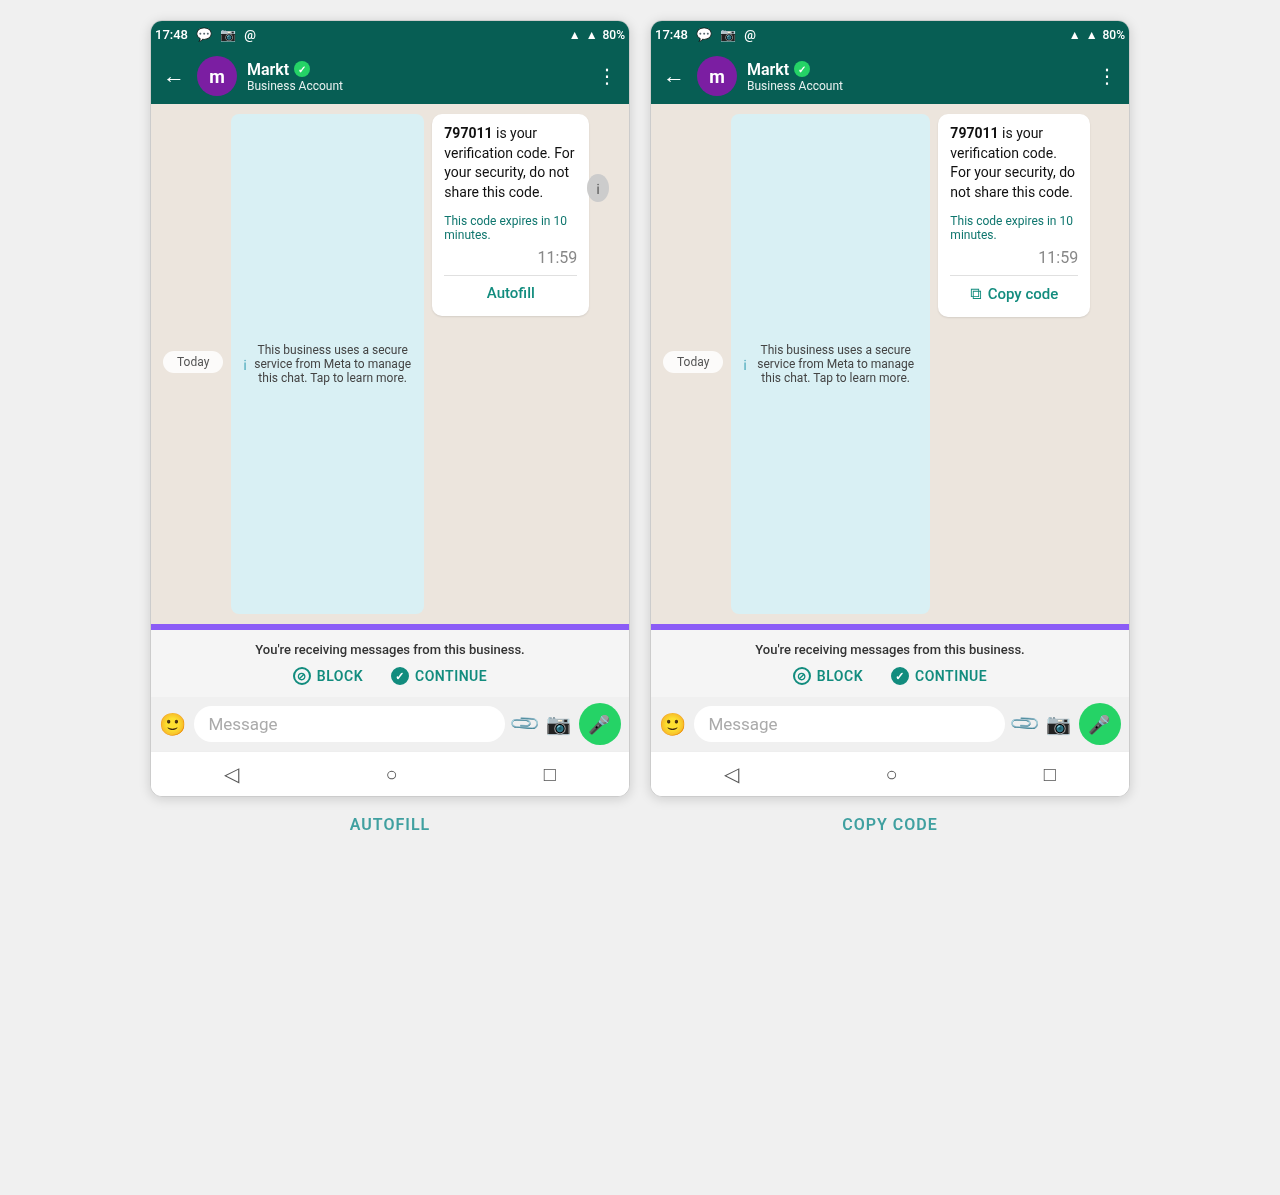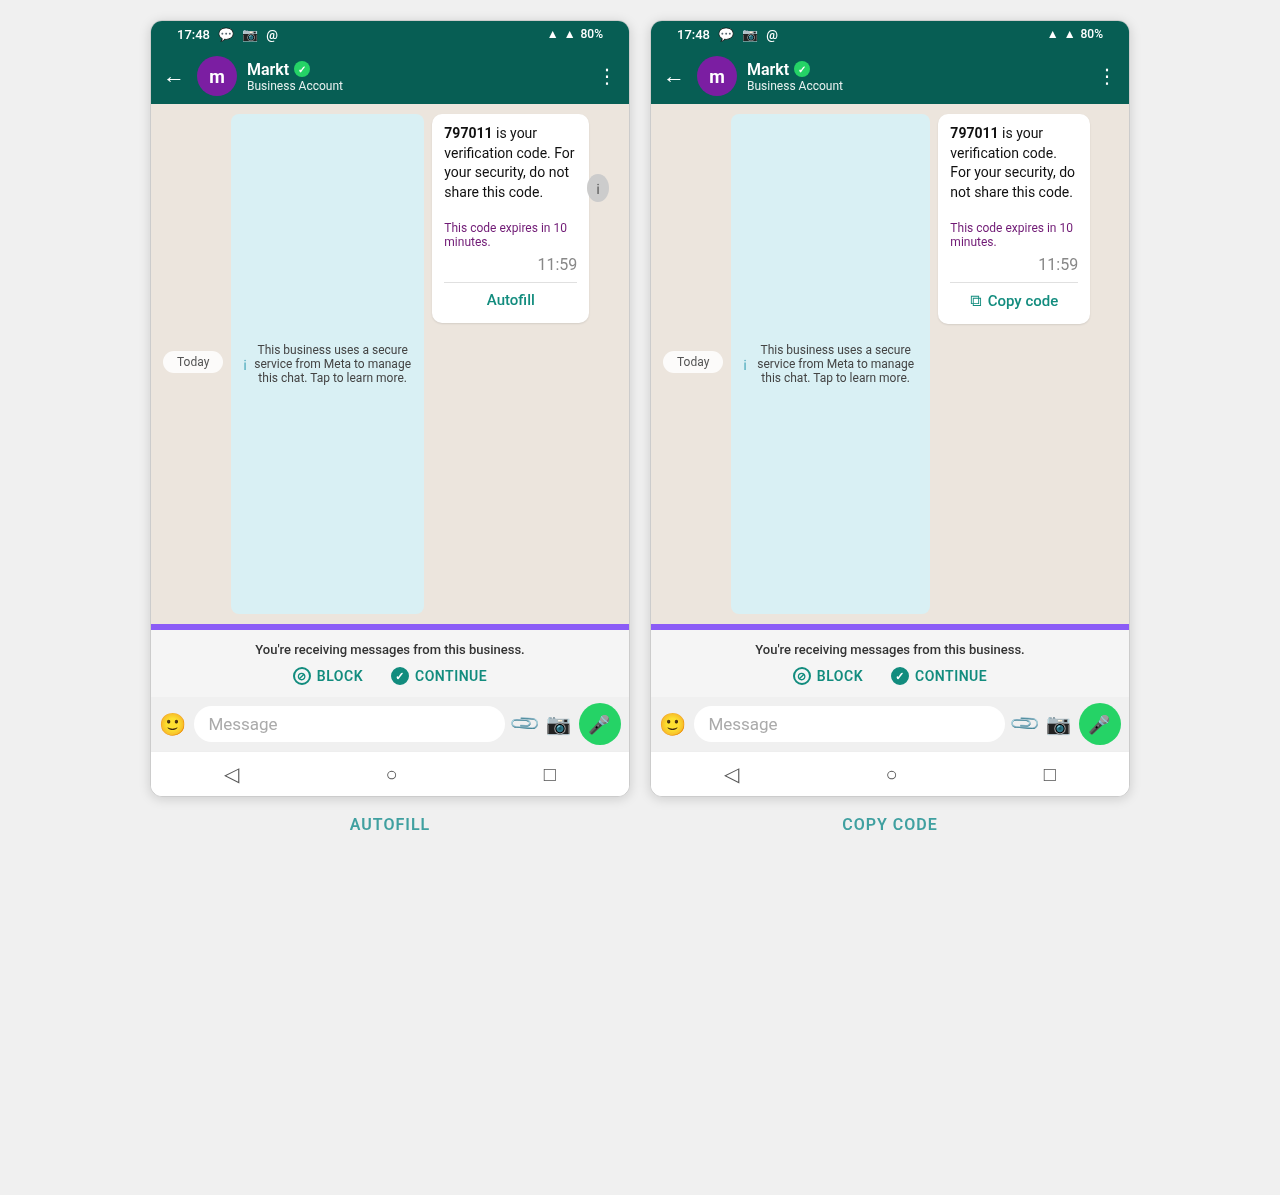--- a/index.html
+++ b/index.html
@@ -45,22 +45,22 @@
       overflow: hidden;
       box-shadow: 0 2px 12px rgba(0,0,0,0.15);
       border: 1px solid #ccc;
     }
     
     .status-bar {
       background: #075E54;
       color: #fff;
       display: flex;
       justify-content: space-between;
-      align-items: flex-start;
-      padding: 6px 26px;
+      align-items: flex-end;
+      padding: 6px 4px;
       font-size: 13px;
       font-weight: 500;
     }
     .status-left { display: flex; gap: 8px; align-items: center; }
     .status-right { display: flex; gap: 5px; align-items: center; font-size: 12px; }
     
     .chat-header {
       background: #075E54;
       color: #fff;
       display: flex;
@@ -147,22 +147,22 @@
       box-shadow: 0 1px 2px rgba(0,0,0,0.1);
     }
     .message-text {
       font-size: 14px;
       color: #111;
       line-height: 1.4;
     }
     .message-text strong { font-weight: 700; }
     .message-subtext {
       font-size: 12px;
-      color: #701a75;
-      margin-top: 19px;
+      color: #0f766e;
+      margin-top: 12px;
     }
     .message-time {
       font-size: 16px;
       color: #888;
       text-align: right;
       margin-top: 6px;
     }
     .message-divider {
       border-top: 1px solid #e0e0e0;
       margin: 8px 0 4px;

